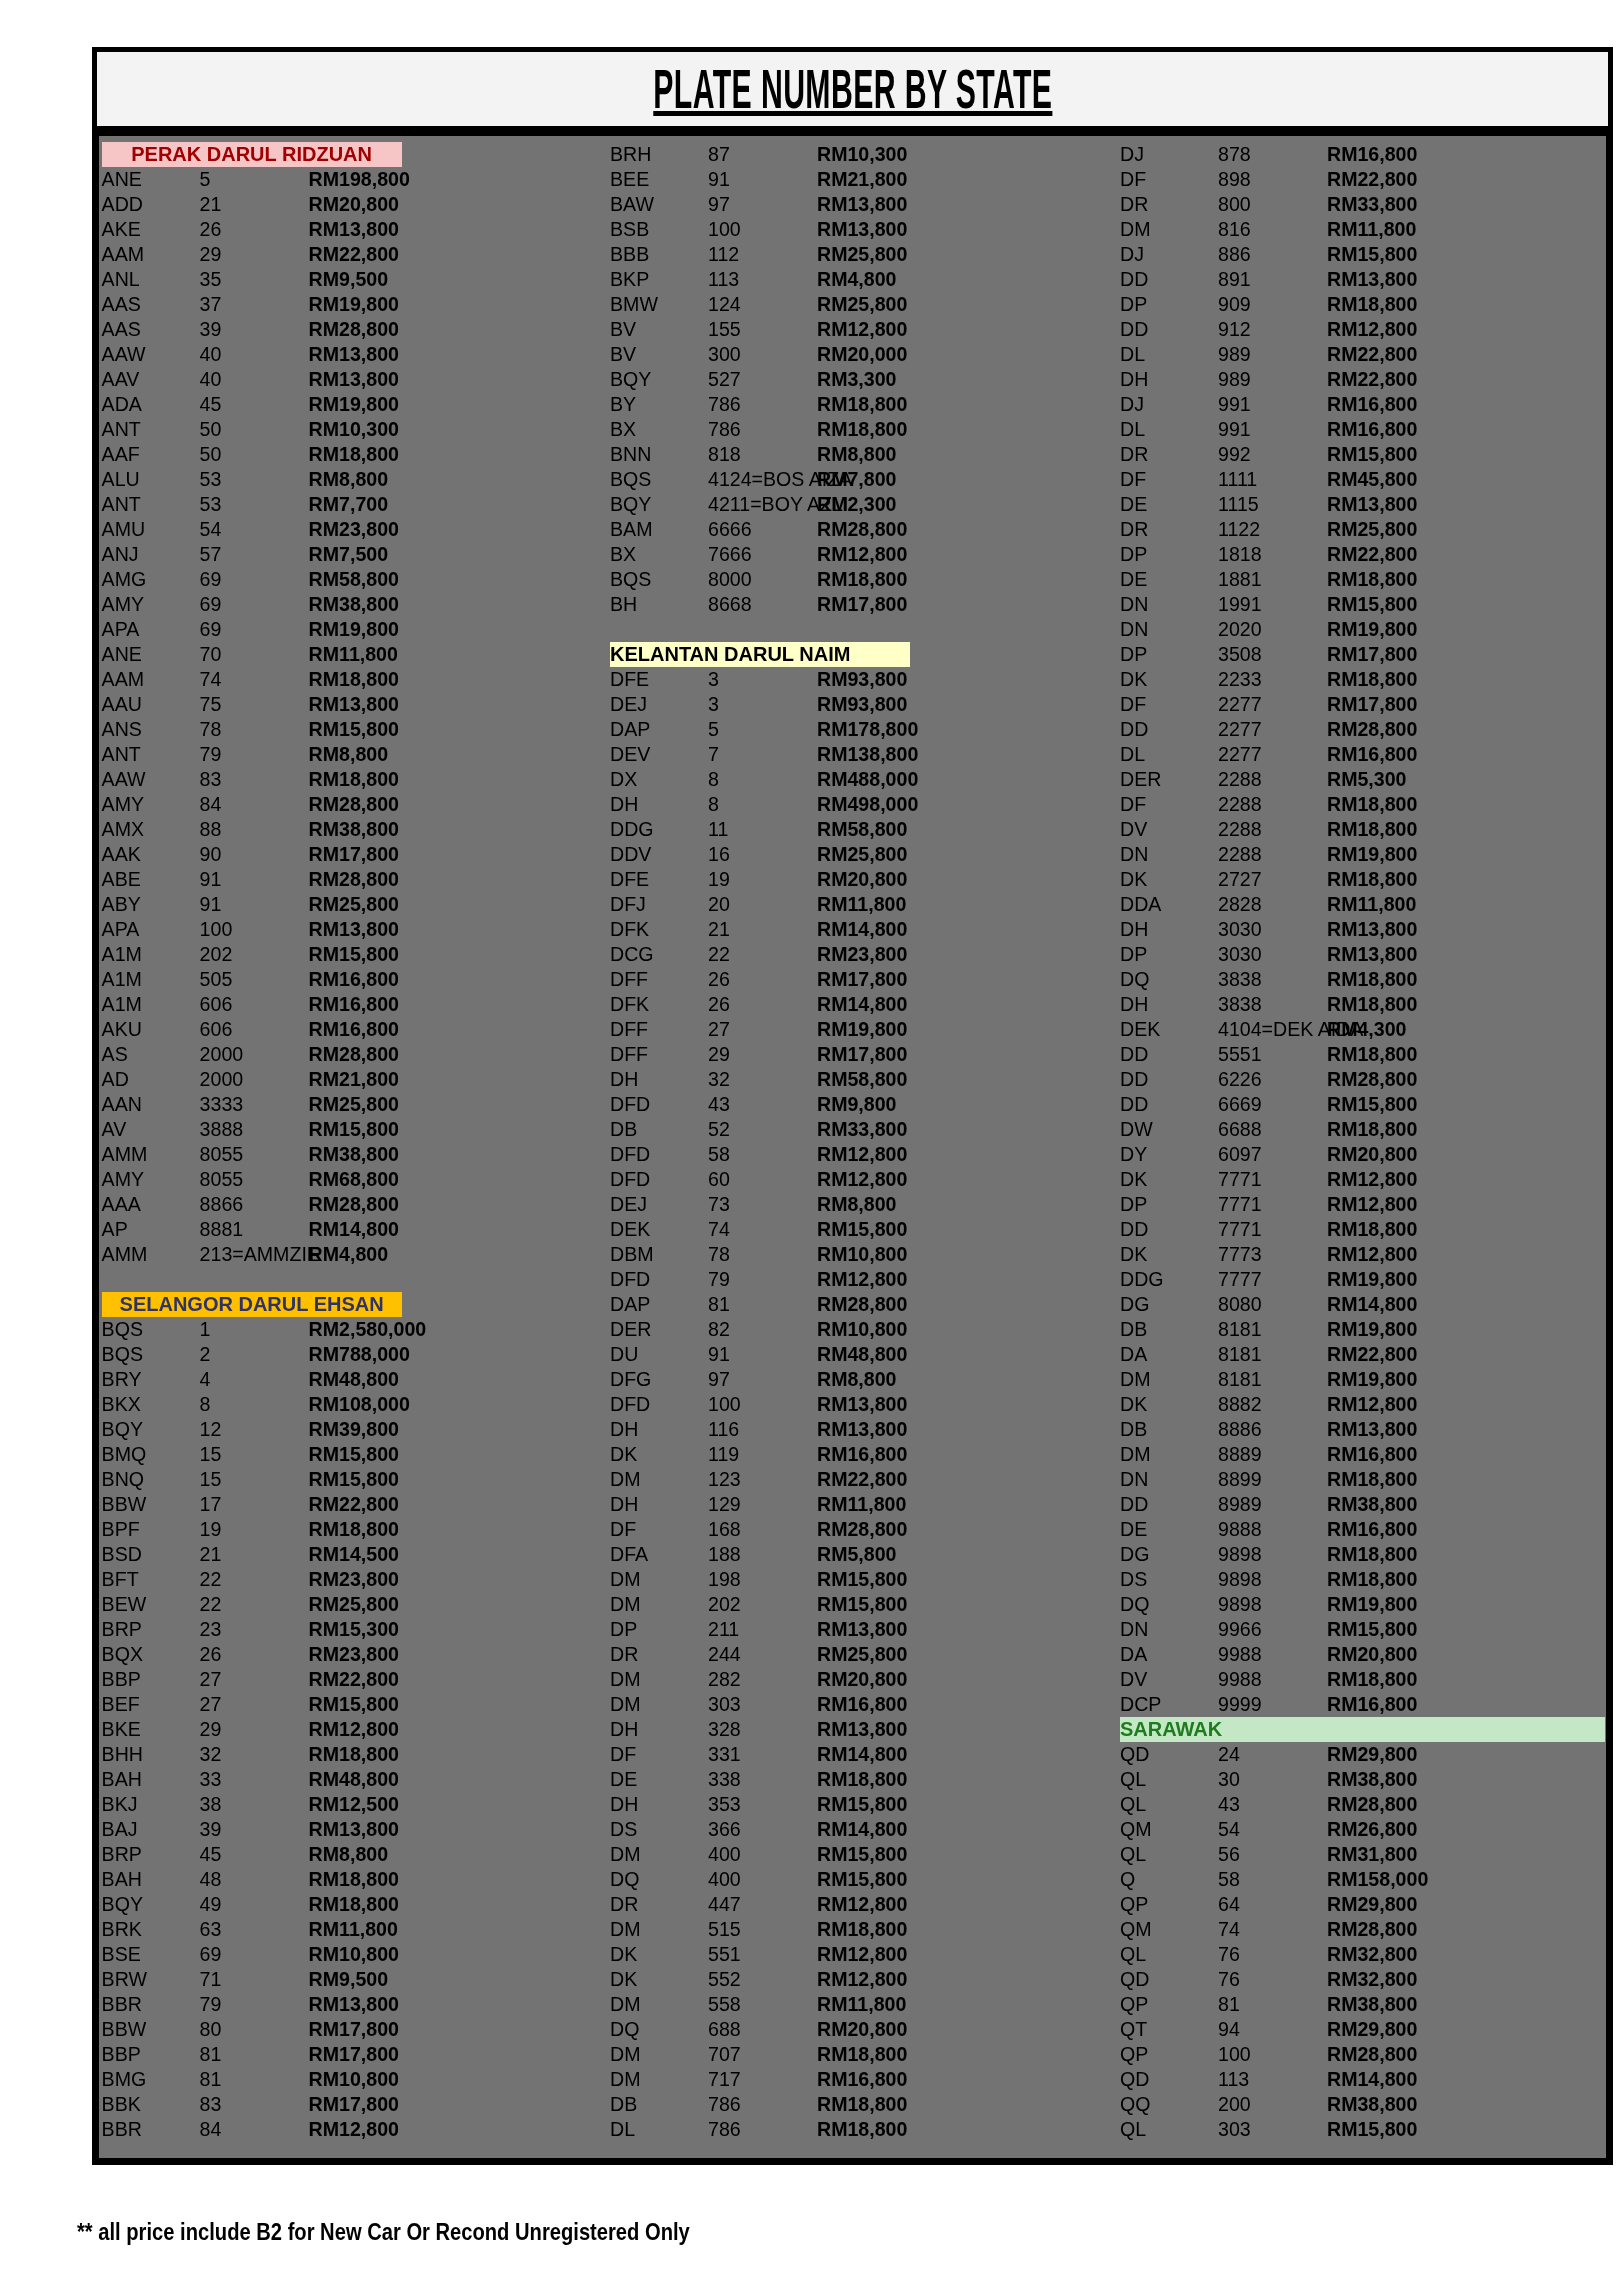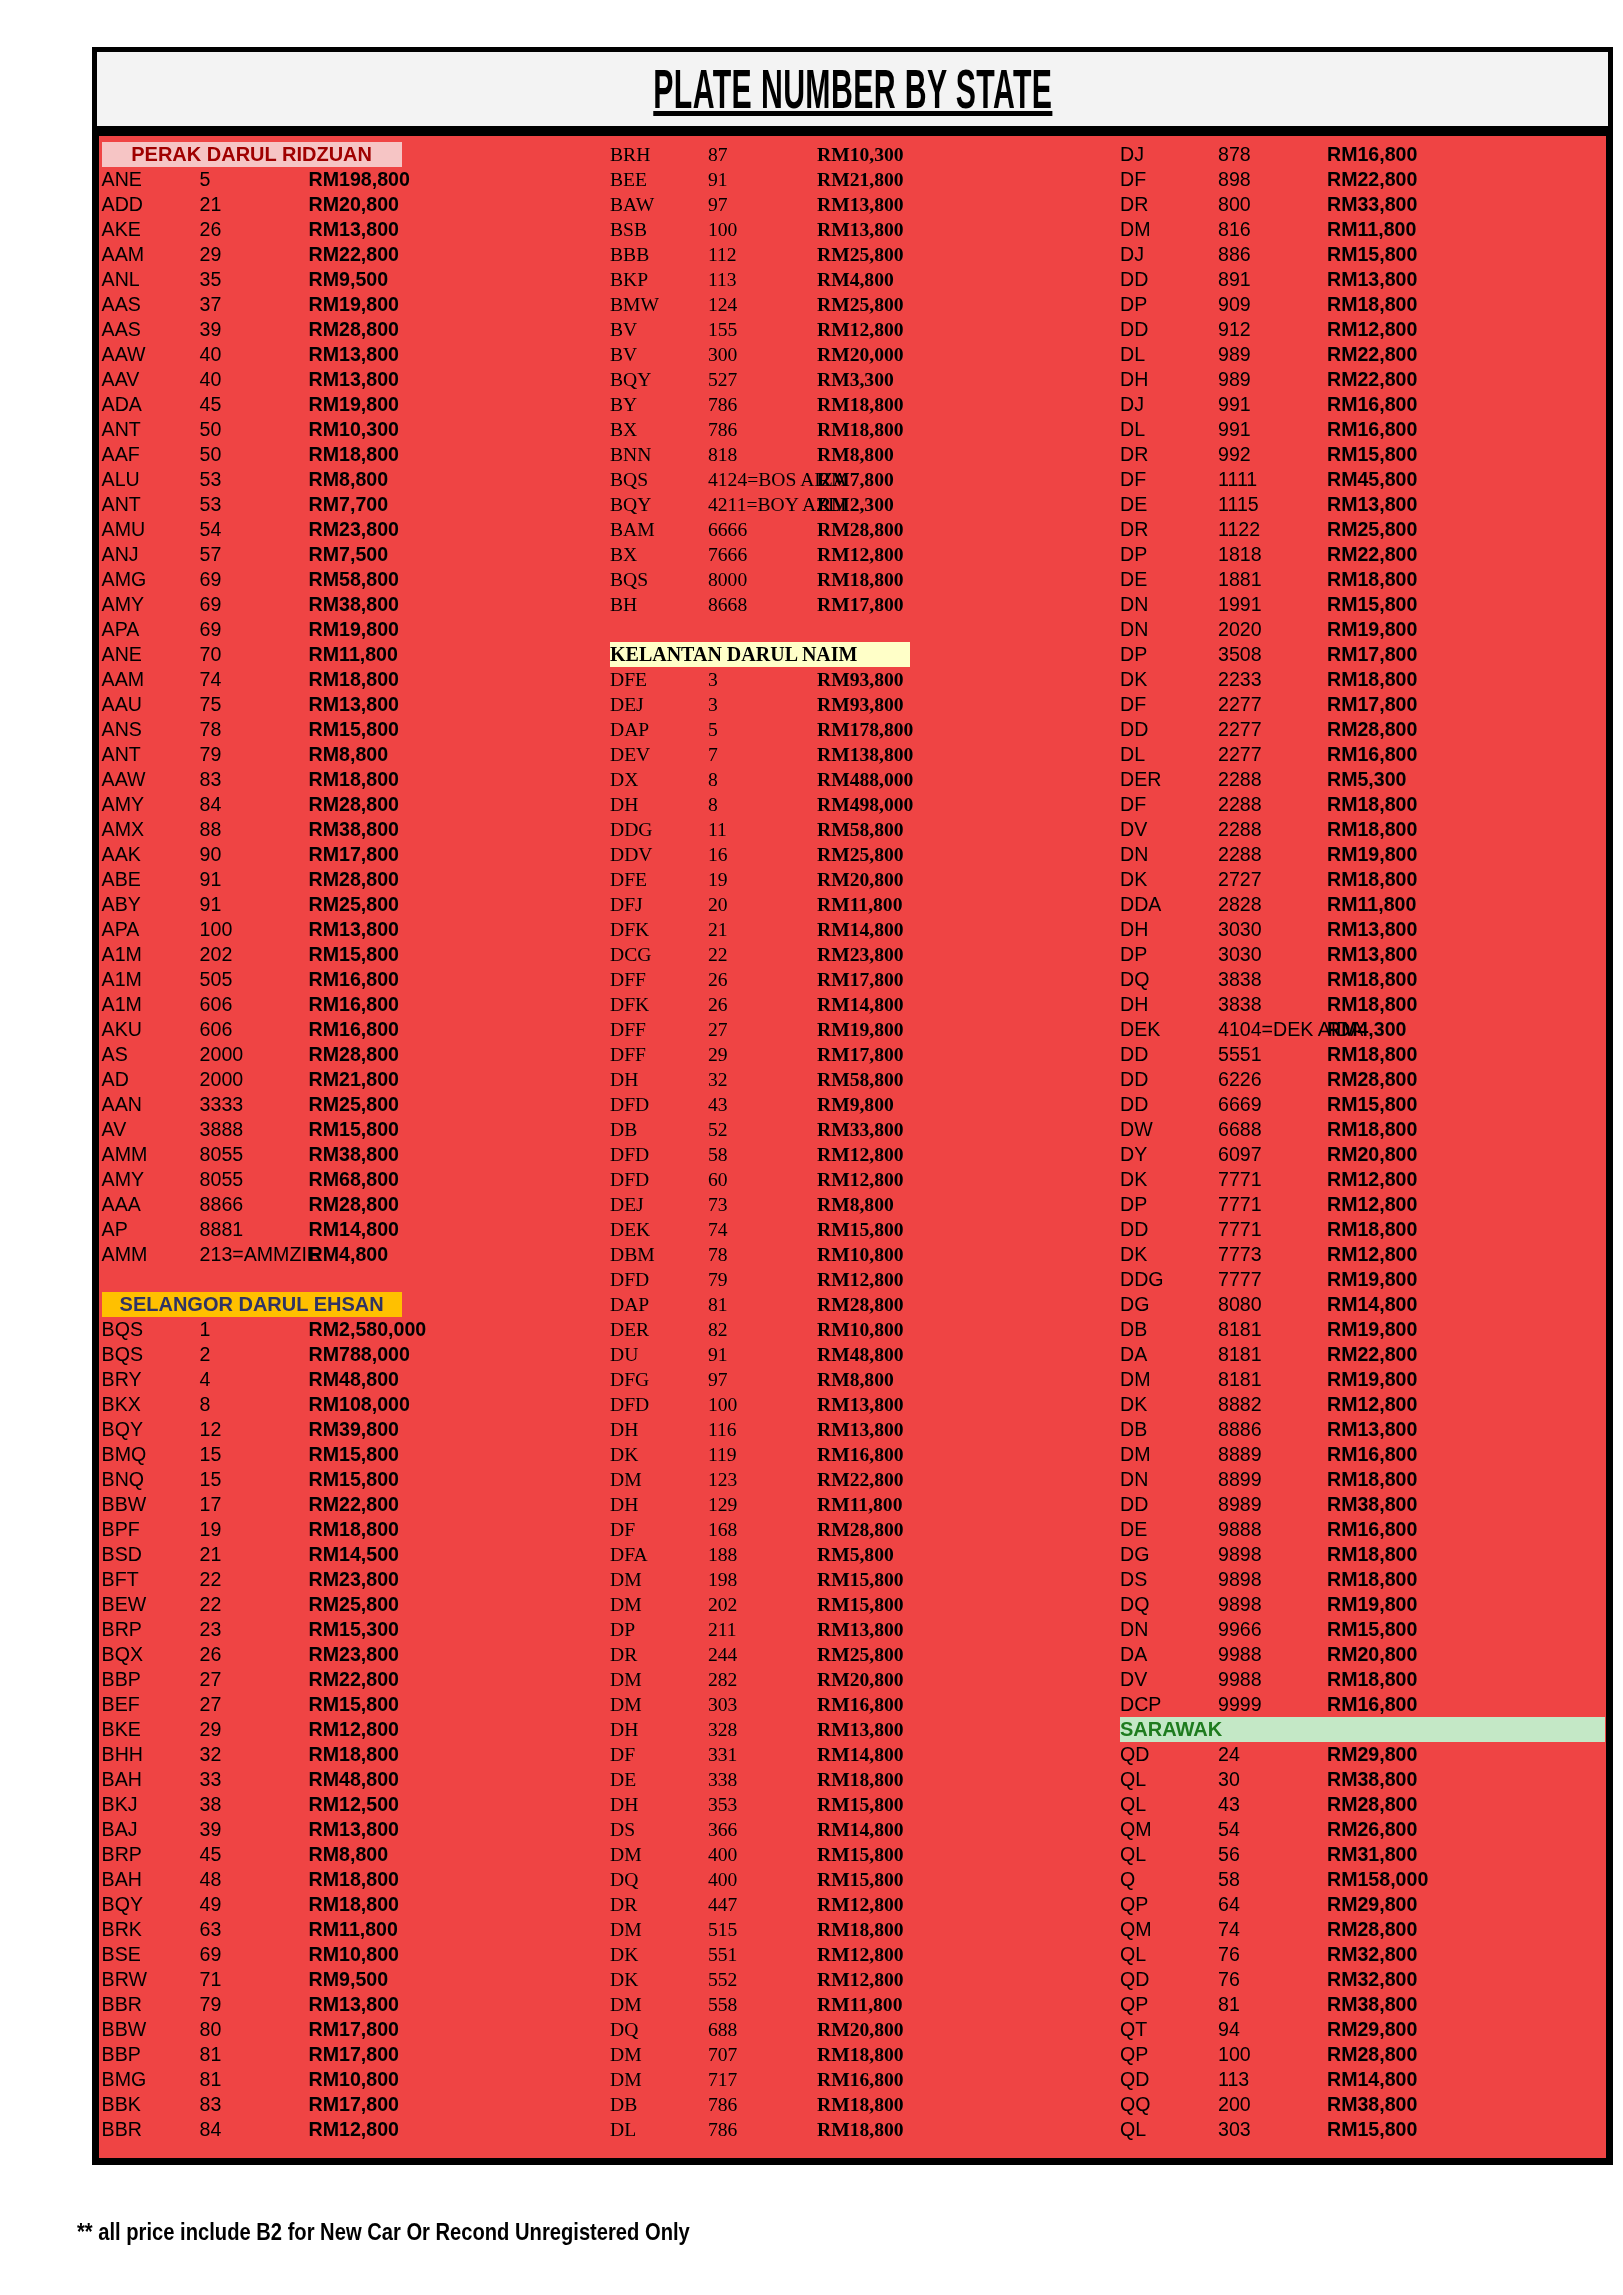--- a/index.html
+++ b/index.html
@@ -11,26 +11,26 @@
     position:absolute;left:92px;top:47px;width:1521px;height:84px;
     box-sizing:border-box;border:5.9px solid #000;background:#f3f3f3;
     display:flex;align-items:center;justify-content:center;text-decoration:underline;
   }
   .title-text{
     font-size:55px;font-weight:bold;white-space:nowrap;
     transform:scaleX(0.55);letter-spacing:0.7px;
   }
   .table-box{
     position:absolute;left:92px;top:131px;width:1521px;height:2034px;
-    box-sizing:border-box;background:#ef4444;
+    box-sizing:border-box;background:#737373;
     border:7.9px solid #000;border-top-width:5.9px;
   }
   .col{position:absolute;top:5.9px;width:300px;}
   .col-0{left:2.6px;}
-  .col-1{left:511px;font-family:Liberation Serif, serif;}
+  .col-1{left:511px;}
   .col-2{left:1021px;}
   .slot{height:25px;line-height:25px;}
   .row{
     display:grid;grid-template-columns:98px 109px auto;
     font-size:19.6px;white-space:nowrap;
   }
   .row .price{font-weight:bold;}
   .section-header{
     height:25px;line-height:25px;
     font-weight:bold;font-size:20px;width:300px;box-sizing:border-box;

